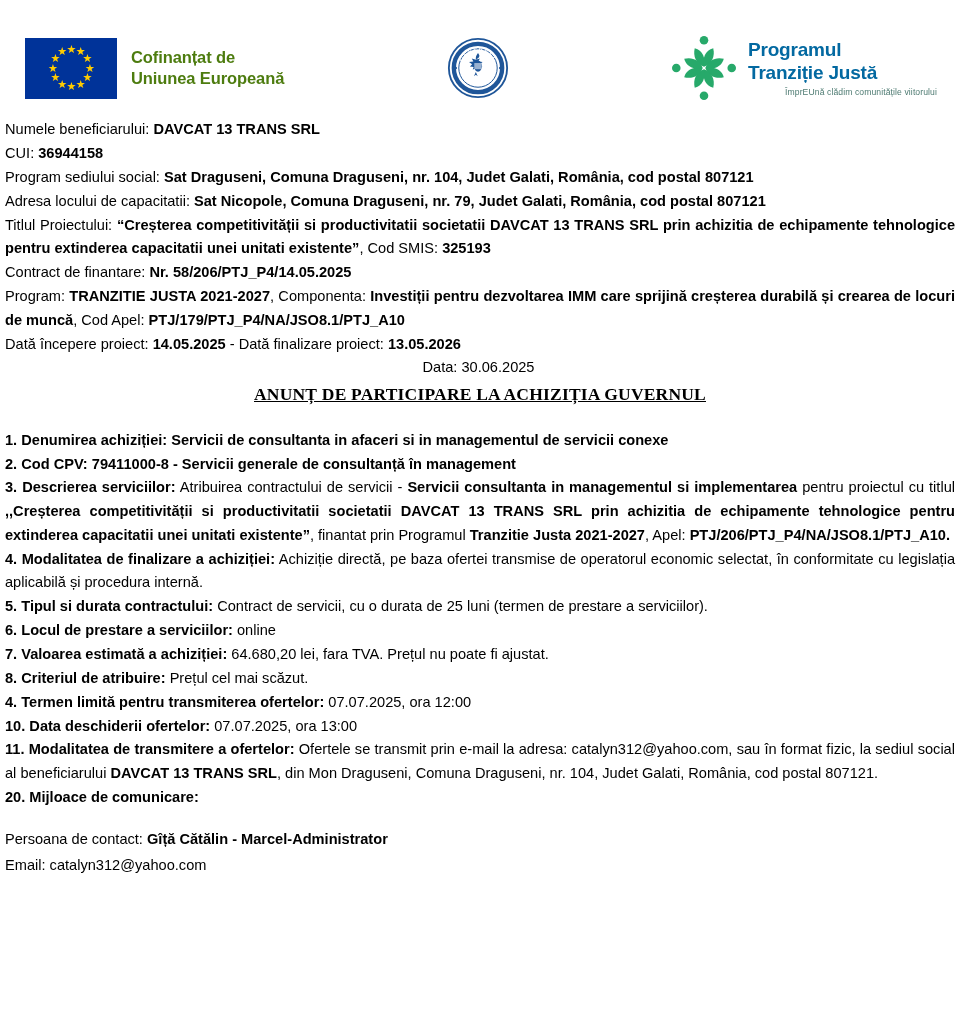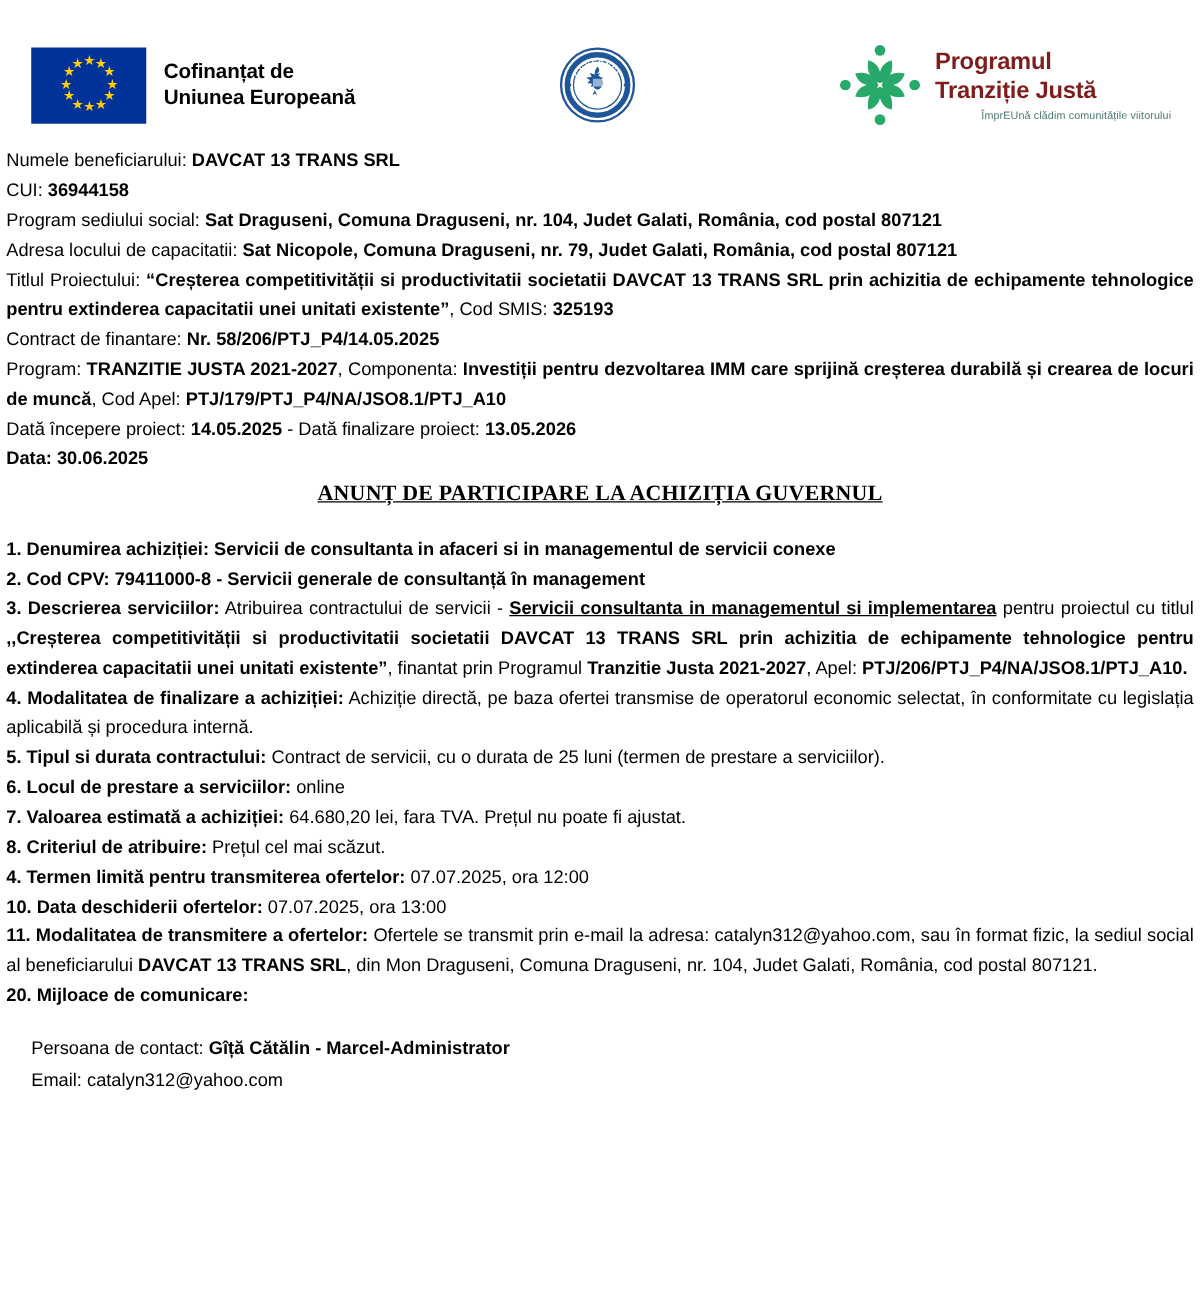--- a/index.html
+++ b/index.html
@@ -30,73 +30,73 @@
   }
   .eu-flag .star {
     position: absolute;
     width: 9px; height: 9px;
     color: #FFCC00;
     font-size: 11px;
     line-height: 9px;
     text-align: center;
   }
   .eu-text {
-    color: #000000;
+    color: #4d7c0f;
     font-weight: bold;
     font-size: 16.5px;
     line-height: 1.28;
     letter-spacing: -0.1px;
   }
   .logo-gov { display: flex; align-items: center; justify-content: center; flex: none; }
   .gov-seal { width: 62px; height: 62px; }
   .logo-ptj { display: flex; align-items: center; gap: 11px; padding-right: 8px; }
   .ptj-mark { width: 66px; height: 66px; flex: none; }
   .ptj-words { line-height: 1; }
   .ptj-title {
-    color: #7f1d1d;
+    color: #0369a1;
     font-weight: bold;
     font-size: 19px;
     line-height: 1.18;
     letter-spacing: -0.2px;
   }
   .ptj-tagline {
     color: #4e7b72;
     font-size: 8.6px;
     margin-top: 4px;
     letter-spacing: 0.1px;
     padding-left: 37px;
   }
 
   
   .doc-body { font-size: 14.6px; line-height: 1.62; }
   .doc-body p { margin: 0 0 0.25px 0; }
   .meta-line { margin-bottom: 1px; }
   .just { text-align: justify; }
   .b { font-weight: bold; }
-  .bu { font-weight: bold; text-decoration: underline; }
+  .bu { font-weight: bold; }
 
   .date-line {
-    text-align: left;
-    font-weight: bold;
+    text-align: center;
+    font-weight: normal;
     margin-top: 22px;
     margin-bottom: 12px;
     padding-right: 3px;
   }
   .doc-title {
     text-align: center;
     font-family: "Liberation Serif", serif;
     font-weight: bold;
     font-size: 17.5px;
     text-decoration: underline;
     margin: 0 0 20px 0;
     letter-spacing: 0.2px;
   }
   .item { margin-bottom: 2px; }
   .item-gap { margin-bottom: 5px; }
-  .contact-block { margin-top: 18px; margin-left: 20px; }
+  .contact-block { margin-top: 18px; }
   .contact-block p { margin-bottom: 3px; }
 </style>
 </head>
 <body>
 
 <div class="page">
 
   <div class="logo-bar">
 
     <div class="logo-eu">

